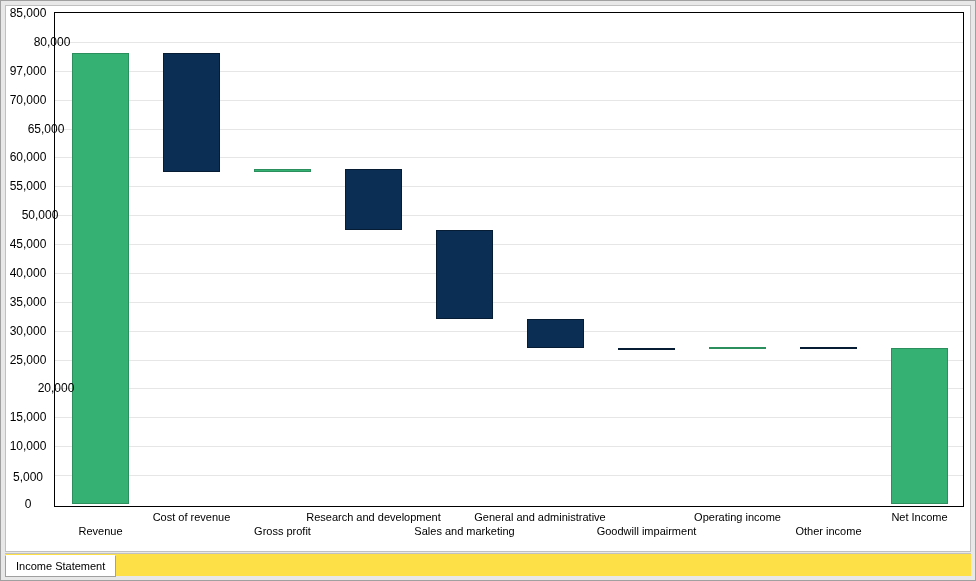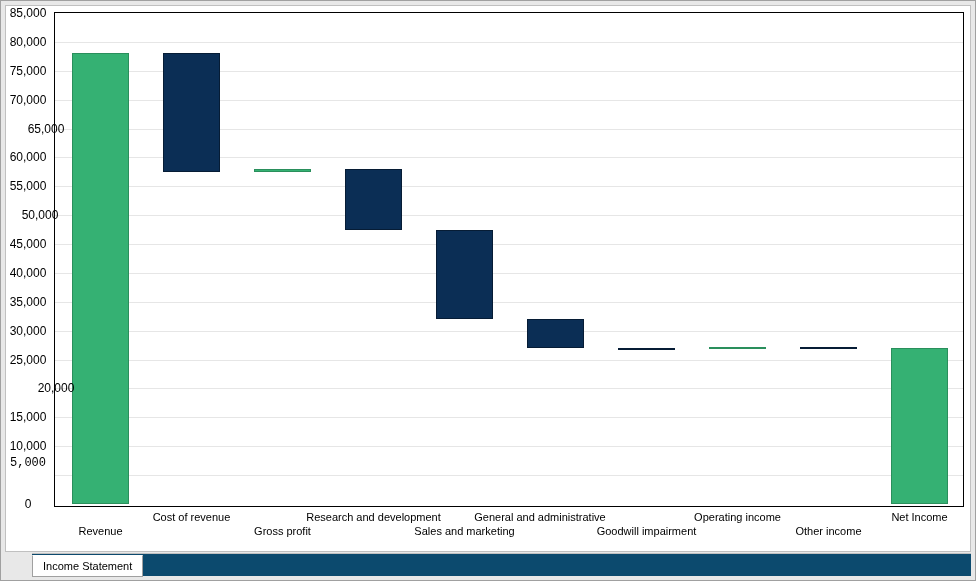--- a/index.html
+++ b/index.html
@@ -74,22 +74,21 @@
   }
   .x-row-0 { bottom: 28px; }
   .x-row-1 { bottom: 14px; }
   .tab-strip {
     position: absolute;
     left: 4px;
     right: 4px;
     bottom: 4px;
     height: 22px;
     border-top: 1px solid #c0c0c0;
-    background: #0c4a6e;
-    margin-left: 27px;
+    background: #fde047;
   }
   .tab {
     display: inline-block;
     height: 20px;
     line-height: 20px;
     padding: 0 10px;
     margin-top: 1px;
     background: #fff;
     border: 1px solid #a0a0a0;
     border-top: 1px solid #fff;
@@ -126,36 +125,36 @@
         <div class="bar bar-neg" style="left: 290.29px; width: 56.42px; top: 155.965px; height: 60.6529px;"></div>
         <div class="bar bar-neg" style="left: 381.29px; width: 56.42px; top: 216.618px; height: 89.5353px;"></div>
         <div class="bar bar-neg" style="left: 472.29px; width: 56.42px; top: 306.153px; height: 28.8824px;"></div>
         <div class="bar bar-neg" style="left: 563.29px; width: 56.42px; top: 335.035px; height: 1.15529px;"></div>
         <div class="bar bar-pos" style="left: 654.29px; width: 56.42px; top: 334.458px; height: 1.73294px;"></div>
         <div class="bar bar-neg" style="left: 745.29px; width: 56.42px; top: 334.458px; height: 1px;"></div>
         <div class="bar bar-total" style="left: 836.29px; width: 56.42px; top: 335.035px; height: 155.965px;"></div>
       </div>
 
   <div class="y-tick-label" style="top: 498px;">0</div>
-      <div class="y-tick-label" style="top: 457px; font-family: Liberation Mono, monospace;">5,000</div>
+      <div class="y-tick-label" style="top: 471px;">5,000</div>
       <div class="y-tick-label" style="top: 440.235px;">10,000</div>
       <div class="y-tick-label" style="top: 411.353px;">15,000</div>
       <div class="y-tick-label" style="top: 382.471px; margin-left: 28px;">20,000</div>
       <div class="y-tick-label" style="top: 353.588px;">25,000</div>
       <div class="y-tick-label" style="top: 324.706px;">30,000</div>
       <div class="y-tick-label" style="top: 295.824px;">35,000</div>
       <div class="y-tick-label" style="top: 266.941px;">40,000</div>
       <div class="y-tick-label" style="top: 238.059px;">45,000</div>
       <div class="y-tick-label" style="top: 209.176px; padding-left: 12px;">50,000</div>
       <div class="y-tick-label" style="top: 180.294px;">55,000</div>
       <div class="y-tick-label" style="top: 151.412px;">60,000</div>
       <div class="y-tick-label" style="top: 122.529px; padding-left: 18px;">65,000</div>
       <div class="y-tick-label" style="top: 93.6471px;">70,000</div>
-      <div class="y-tick-label" style="top: 64.7647px;">75,000</div>
-      <div class="y-tick-label" style="top: 35.8824px;">80,000</div>
+      <div class="y-tick-label" style="top: 64.7647px;">97,000</div>
+      <div class="y-tick-label" style="top: 35.8824px; padding-left: 24px;">80,000</div>
       <div class="y-tick-label" style="top: 7px;">85,000</div>
       <div class="x-label x-row-1" style="left: 94.5px;">Revenue</div>
       <div class="x-label x-row-0" style="left: 185.5px;">Cost of revenue</div>
       <div class="x-label x-row-1" style="left: 276.5px;">Gross profit</div>
       <div class="x-label x-row-0" style="left: 367.5px;">Research and development</div>
       <div class="x-label x-row-1" style="left: 458.5px;">Sales and marketing</div>
       <div class="x-label x-row-0" style="left: 534px;">General and administrative</div>
       <div class="x-label x-row-1" style="left: 640.5px;">Goodwill impairment</div>
       <div class="x-label x-row-0" style="left: 731.5px;">Operating income</div>
       <div class="x-label x-row-1" style="left: 822.5px;">Other income</div>

